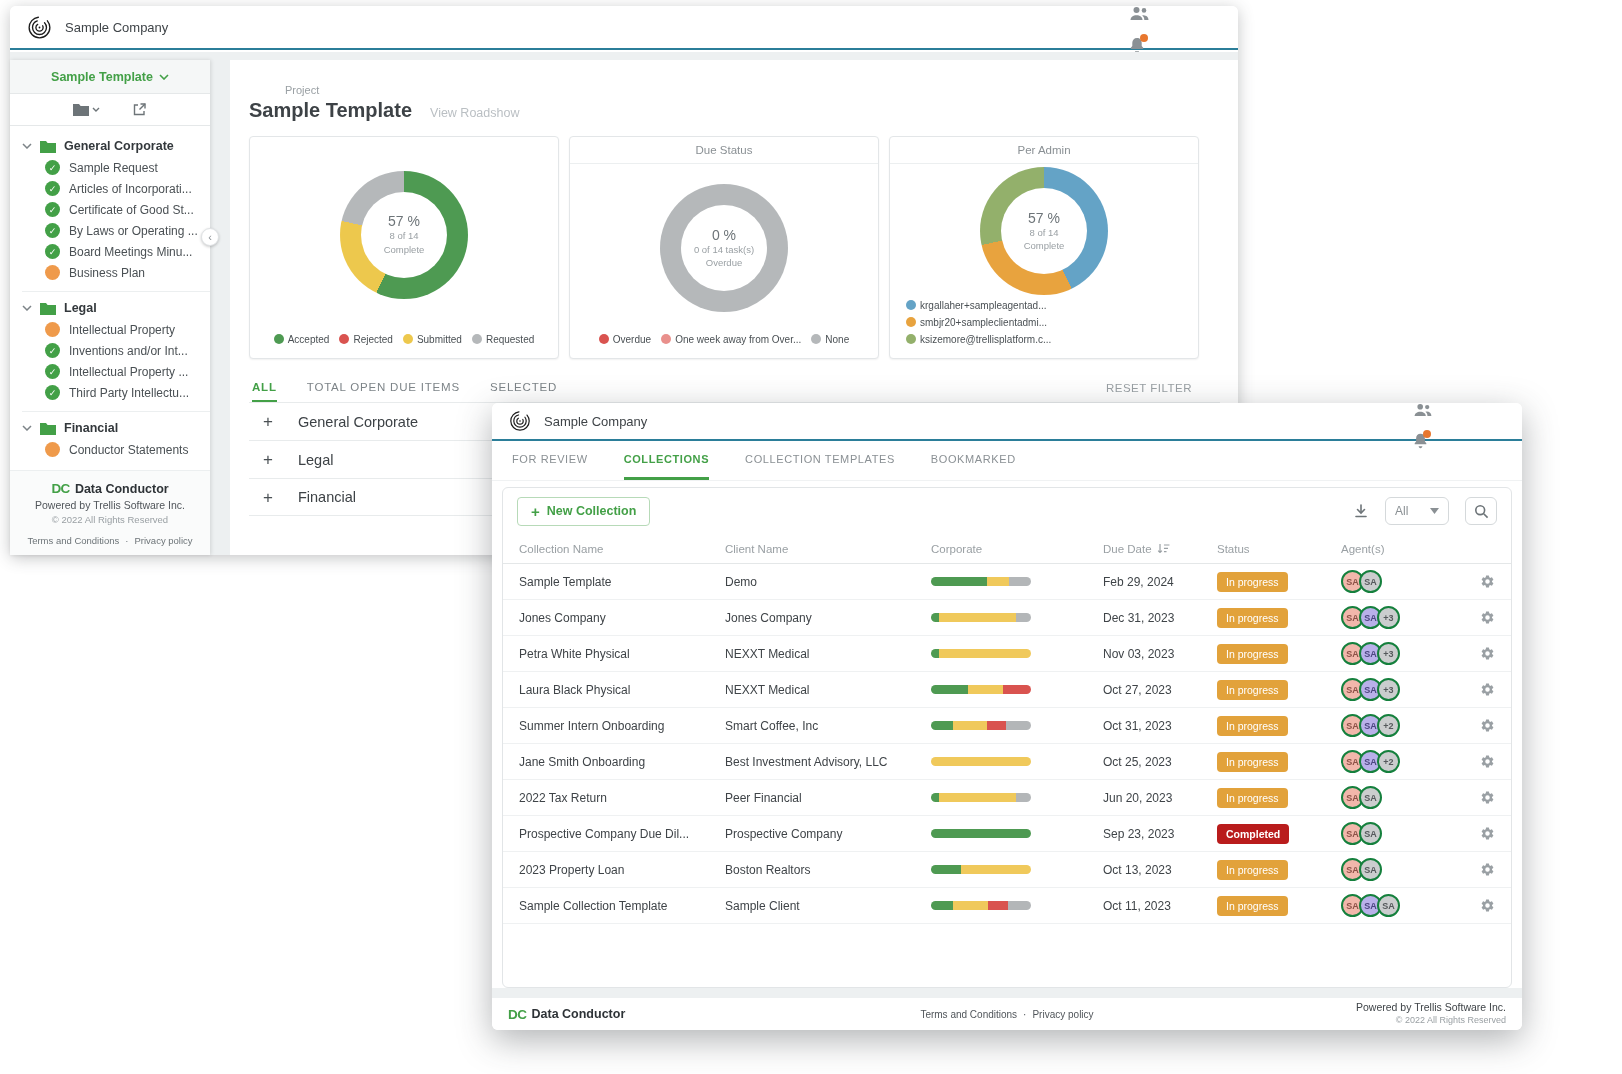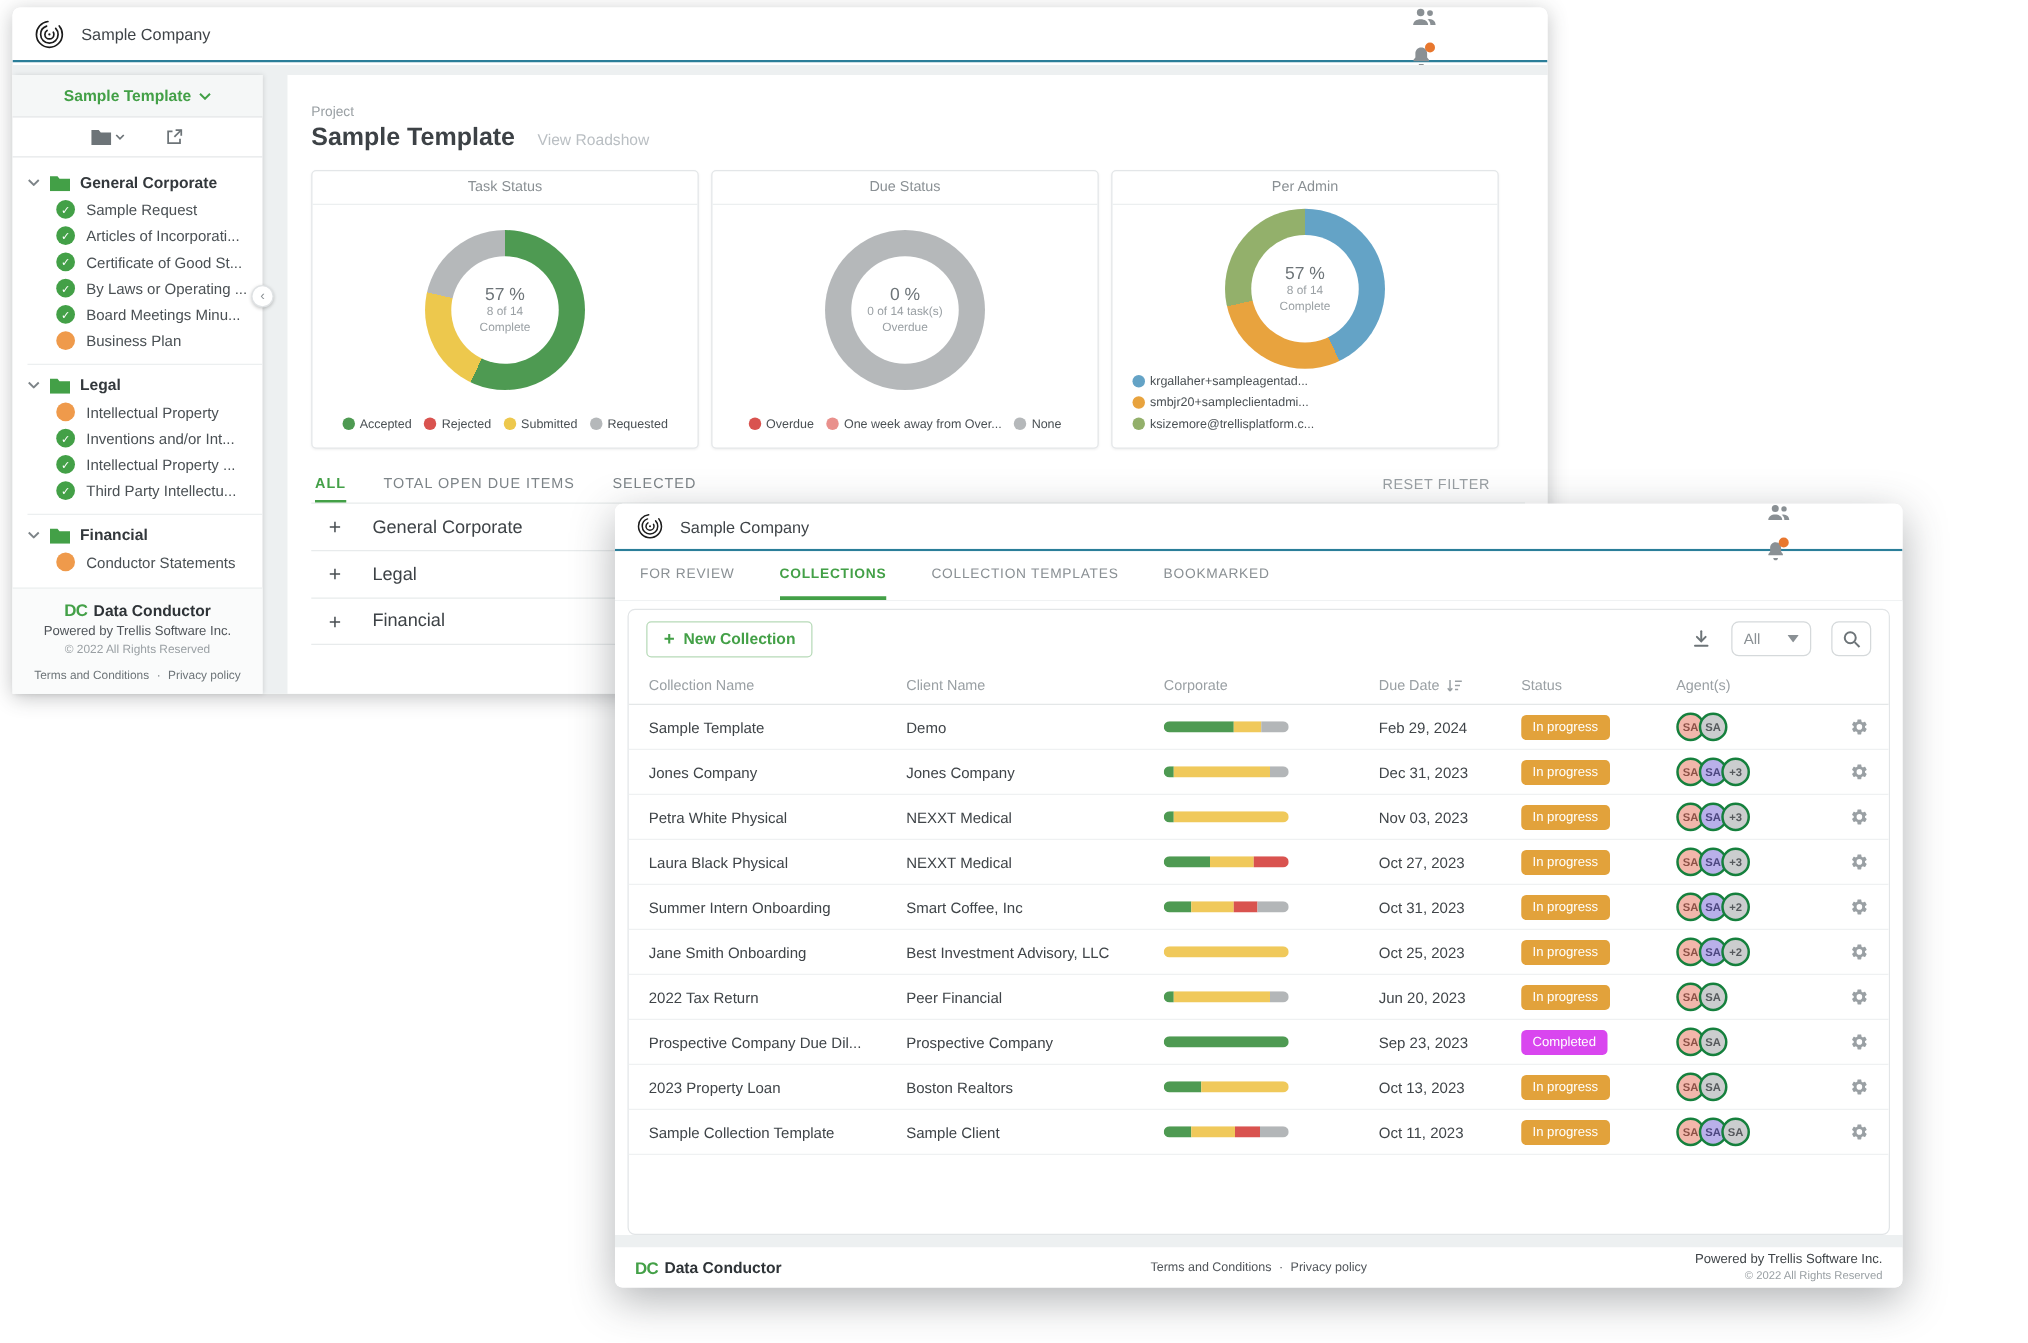--- a/index.html
+++ b/index.html
@@ -52,21 +52,21 @@
   .dc-mark { color:#43a047; font-weight:bold; font-size:13.5px; letter-spacing:-0.5px; }
   .powered { font-size:10.5px; color:#50555a; }
   .copyright { font-size:9.5px; color:#9aa0a4; }
   .legal-links { font-size:9.5px; color:#6d7478; margin-top:7px; display:flex; justify-content:center; gap:6px; }
   .legal-links span { cursor:pointer; }
   .collapse-btn { position:absolute; left:191px; top:176px; width:18px; height:18px; border-radius:50%; background:#fff;
     border:1px solid #dfe2e4; box-shadow:0 1px 3px rgba(0,0,0,.22); color:#8a9094; font-size:11px; line-height:15px;
     text-align:center; padding:0; cursor:pointer; z-index:3; }
 
   .bw-main { position:absolute; top:8px; left:220px; right:0; bottom:0; background:#fff; padding:24px 18px 0 19px; border-radius:0 0 6px 0; overflow:hidden; }
-  .proj-label { font-size:11px; color:#9aa0a4; }
+  .proj-label { font-size:11px; color:#9aa0a4;margin-left:36px; }
   .title-row { display:flex; align-items:baseline; gap:18px; margin-top:3px; }
   .title-row h1 { margin:0; font-size:20px; font-weight:bold; color:#3d4246; }
   .roadshow { font-size:12.5px; color:#babfc3; cursor:pointer; }
   .cards { display:flex; gap:10px; margin-top:14px; }
   .card { width:310px; height:223px; border:1px solid #e3e6e8; border-radius:4px; box-shadow:0 1px 2px rgba(0,0,0,.06);
     display:flex; flex-direction:column; background:#fff; }
   .card-title { height:27px; line-height:27px; flex:0 0 auto; border-bottom:1px solid #eceff0; text-align:center; font-size:11.5px; color:#8a9094; }
   .donut-wrap { flex:1; display:flex; align-items:center; justify-content:center; padding-top:2px; }
   .donut { width:128px; height:128px; border-radius:50%; position:relative; }
   .donut-hole { position:absolute; inset:21px; border-radius:50%; background:#fff;
@@ -299,21 +299,20 @@
       <button class="collapse-btn">‹</button>
 
       <main class="bw-main">
         <div class="proj-label">Project</div>
         <div class="title-row">
           <h1>Sample Template</h1>
           <span class="roadshow">View Roadshow</span>
         </div>
         <div class="cards" id="cards">
             <div class="card">
-              <div class="card-title">Task Status</div>
               <div class="donut-wrap">
                 <div class="donut" style="background: conic-gradient(rgb(78, 154, 82) 0%, rgb(78, 154, 82) 57.1%, rgb(237, 200, 77) 57.1%, rgb(237, 200, 77) 78.55%, rgb(181, 184, 186) 78.55%, rgb(181, 184, 186) 100%);">
                   <div class="donut-hole">
                     <div class="dv">57 %</div>
                     <div class="dl">8 of 14</div>
                     <div class="dl">Complete</div>
                   </div>
                 </div>
               </div>
               <div class="legend">
@@ -678,21 +677,21 @@
             </div>
             <div class="trow">
               <span class="td">Prospective Company Due Dil...</span>
               <span class="td">Prospective Company</span>
               <span class="td">
                 <span class="pbar">
                   <span class="pseg" style="width: 100%; background: rgb(78, 154, 82);"></span>
                 </span>
               </span>
               <span class="td">Sep 23, 2023</span>
-              <span class="td"><span class="badge" style="background: #d946ef;">Completed</span></span>
+              <span class="td"><span class="badge" style="background: #b91c1c; font-weight: bold;">Completed</span></span>
               <span class="td agents">
                 <span class="chip pink">SA</span>
                 <span class="chip gray">SA</span>
               </span>
               <button class="gear-btn">
                 <svg width="15" height="15" viewBox="0 0 24 24" fill="#9aa0a4">
                   <path d="M19.14 12.94c.04-.3.06-.61.06-.94 0-.32-.02-.64-.07-.94l2.03-1.58a.49.49 0 0 0 .12-.61l-1.92-3.32a.49.49 0 0 0-.59-.22l-2.39.96c-.5-.38-1.03-.7-1.62-.94l-.36-2.54a.48.48 0 0 0-.48-.41h-3.84c-.24 0-.43.17-.47.41l-.36 2.54c-.59.24-1.13.57-1.62.94l-2.39-.96a.49.49 0 0 0-.59.22L2.74 8.87c-.12.21-.08.47.12.61l2.03 1.58c-.05.3-.09.63-.09.94s.02.64.07.94l-2.03 1.58a.49.49 0 0 0-.12.61l1.92 3.32c.12.22.37.29.59.22l2.39-.96c.5.38 1.03.7 1.62.94l.36 2.54c.05.24.24.41.48.41h3.84c.24 0 .44-.17.47-.41l.36-2.54c.59-.24 1.13-.56 1.62-.94l2.39.96c.22.08.47 0 .59-.22l1.92-3.32c.12-.22.07-.47-.12-.61zM12 15.6A3.6 3.6 0 1 1 12 8.4a3.6 3.6 0 0 1 0 7.2z"></path>
                 </svg>
               </button>
             </div>

